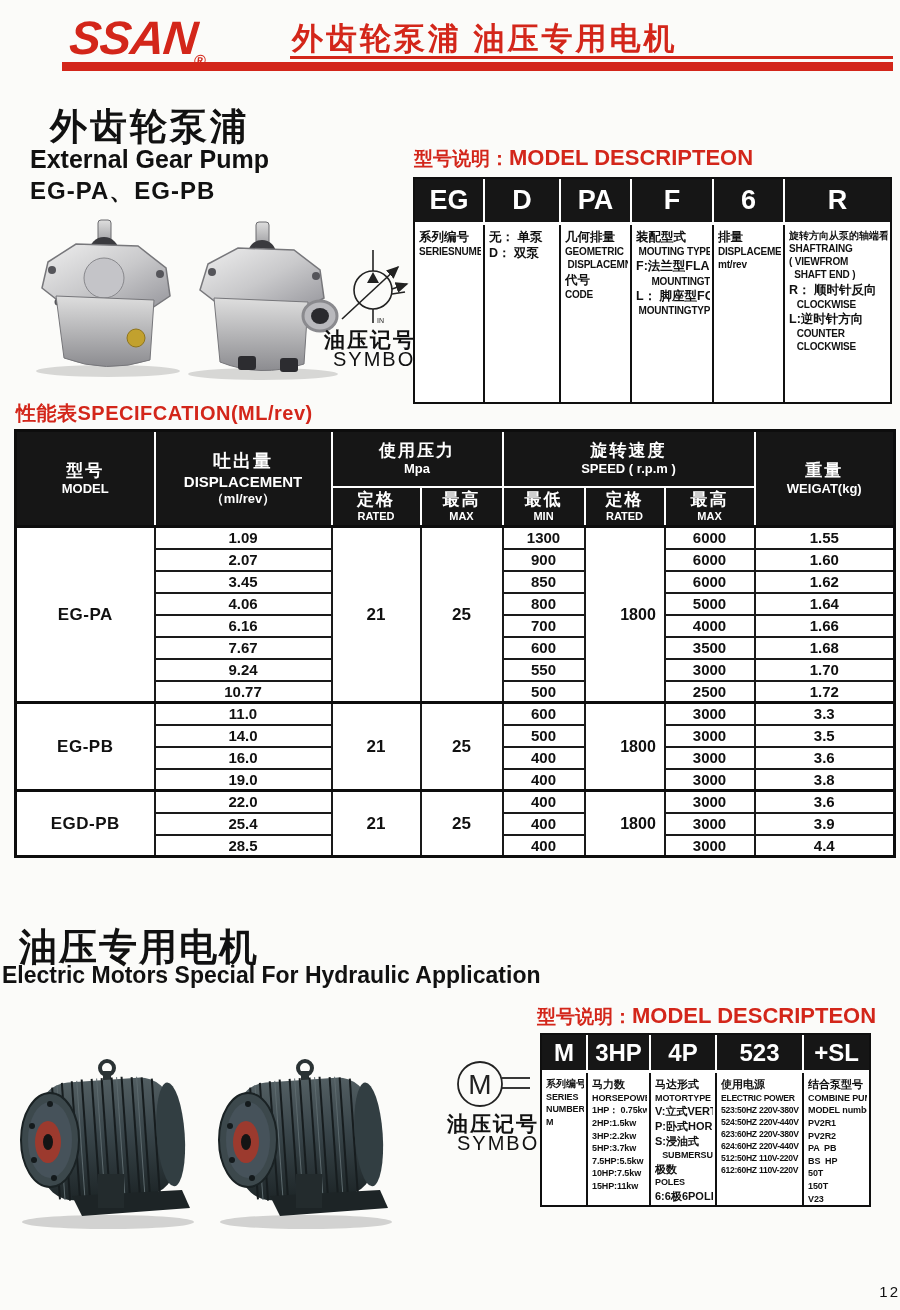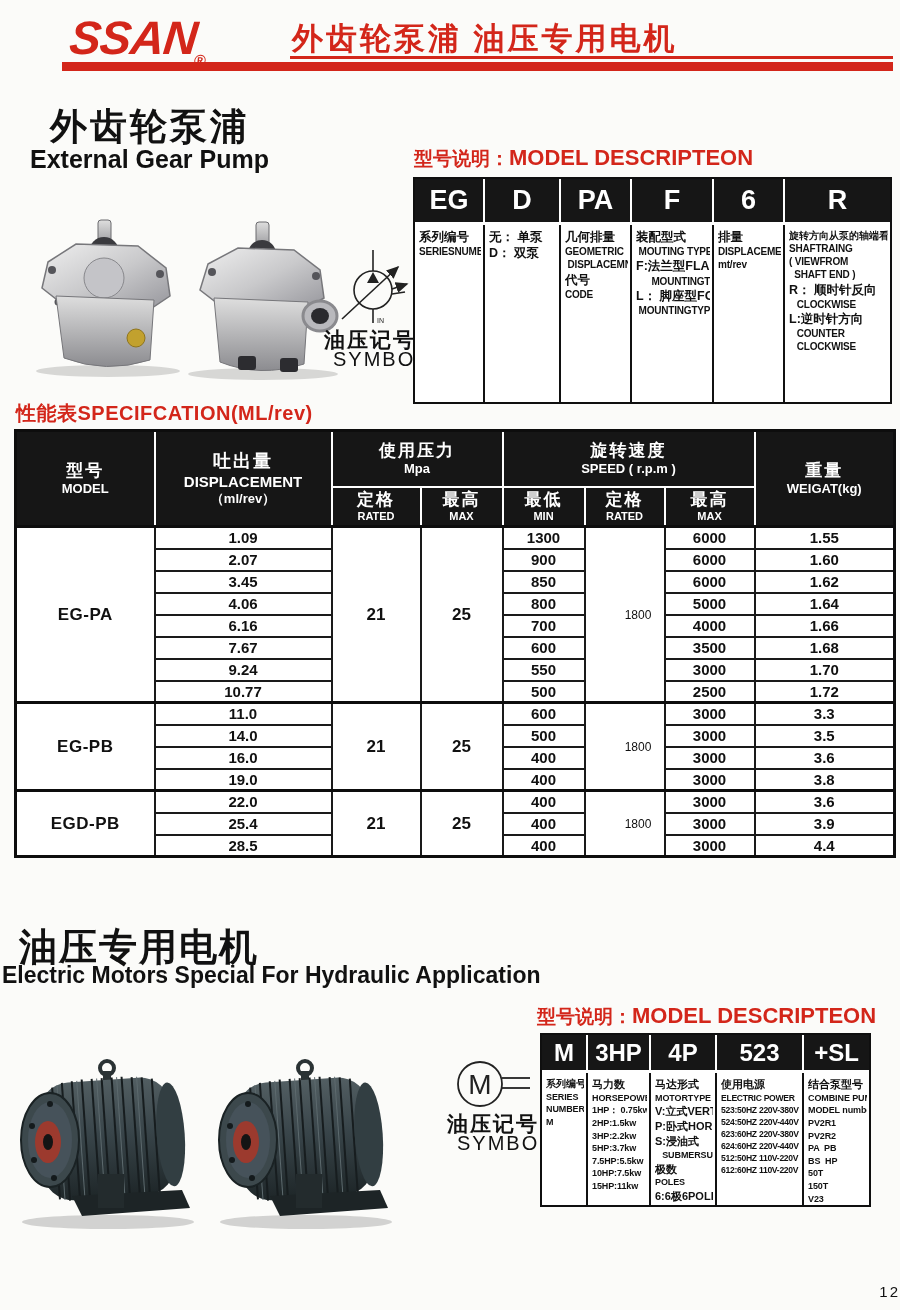--- a/index.html
+++ b/index.html
@@ -62,41 +62,42 @@
   table.spec thead tr.r1 th{height:56px;}
   table.spec thead tr.r2 th{height:40px;}
   .h-cn{font-size:17px;font-weight:800;letter-spacing:2px;line-height:1.2;}
   .h-cn-lg{font-size:18px;font-weight:800;letter-spacing:2px;line-height:1.2;}
   .h-en{font-size:11px;font-weight:700;line-height:1.15;}
   .h-en-md{font-size:13px;font-weight:700;line-height:1.2;}
   .h-en-lg{font-size:15px;font-weight:800;line-height:1.2;}
   table.spec tbody td{border:2px solid #1a1a1a;height:22px;text-align:center;font-weight:700;font-size:15px;padding:0;background:#fff;}
   table.spec tbody td.model{font-size:17px;font-weight:800;letter-spacing:.5px;}
   table.spec tbody td.mid{font-size:17px;font-weight:800;}
-  table.spec tbody td.big{font-size:12px;font-weight:400;padding-left:27px;}
+  table.spec tbody td.big{font-size:16px;font-weight:700;padding-left:27px;}
   table.spec tbody tr.gstart td{border-top:3px solid #0d0d0d;}
 
   
   .motor-title-cn{left:19px;top:922px;font-size:38px;font-weight:900;letter-spacing:2px;}
   .motor-title-en{left:2px;top:962px;font-size:23px;font-weight:800;}
 
   .page-num{left:0;top:1283px;width:900px;text-align:right;font-size:15px;letter-spacing:2px;padding-left:32px;}
 </style>
 </head>
 <body>
 
 <div class="page">
 
   <div class="abs logo"><span>SSAN</span><span class="reg">®</span></div>
   <div class="abs header-title">外齿轮泵浦 油压专用电机</div>
   <div class="abs rule-thin"></div>
   <div class="abs rule-thick"></div>
 
   <div class="abs pump-title-cn">外齿轮泵浦</div>
   <div class="abs pump-title-en">External Gear Pump</div>
+  <div class="abs pump-models">EG-PA、EG-PB</div>
 
   <div class="abs" style="left:18px;top:208px;width:182px;height:172px">
     <svg width="182" height="172" viewBox="0 0 182 172">
       <defs>
         <linearGradient id="mg1" x1="0" y1="0" x2="1" y2="1">
           <stop offset="0" stop-color="#efefef"></stop>
             <stop offset=".5" stop-color="#c9c9cb"></stop>
             <stop offset="1" stop-color="#94949a"></stop>
         </linearGradient>
         <linearGradient id="mg2" x1="0" y1="0" x2="0" y2="1">

